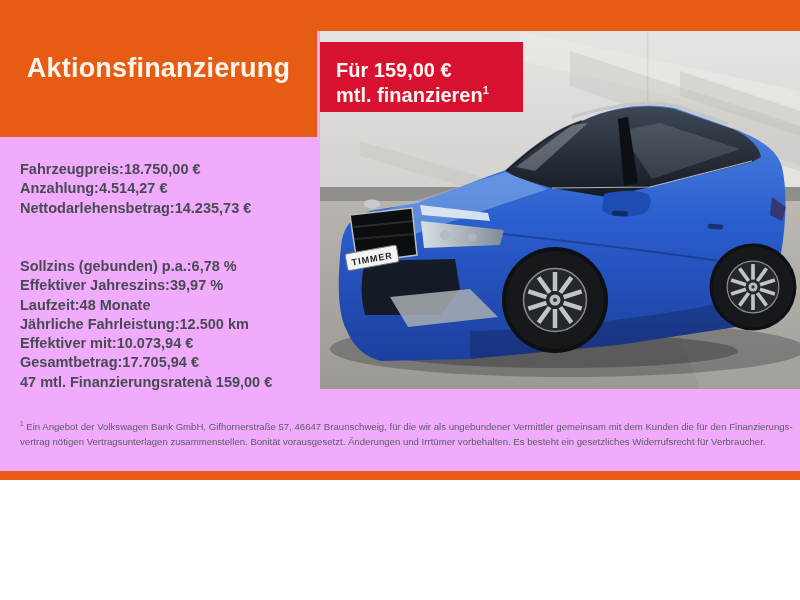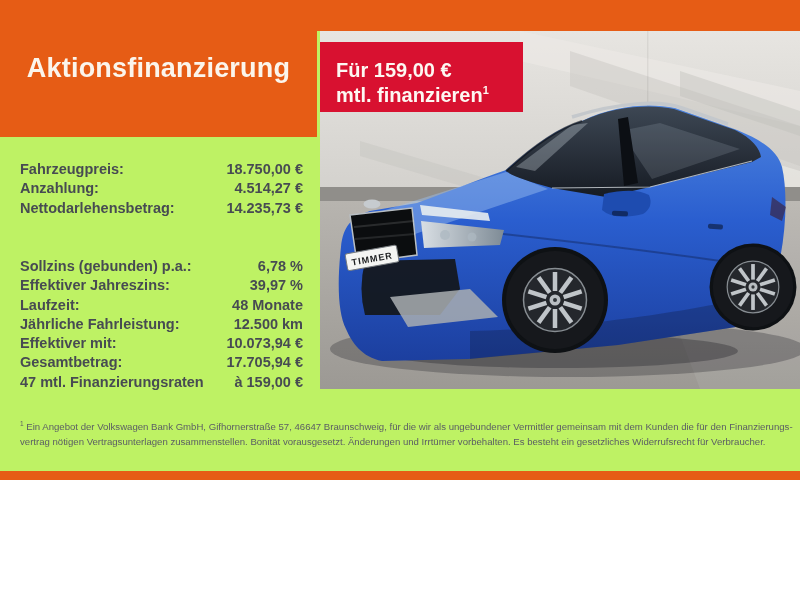--- a/index.html
+++ b/index.html
@@ -1,18 +1,18 @@
 <!DOCTYPE html>
 <html><head>
 <meta charset="utf-8">
 <style>
   html,body{margin:0;padding:0;background:#e9e9e9;}
   *{box-sizing:border-box;}
   .canvas{
-    position:relative;width:800px;height:600px;background:#bef264;
+    position:relative;width:800px;height:600px;background:#f0abfc;
     font-family:"Liberation Sans", sans-serif;overflow:hidden;margin:0 auto;
   }
   
   .top-strip{position:absolute;left:0;top:0;width:800px;height:31px;background:#e65c15;}
   .title-block{
     position:absolute;left:0;top:0;width:317px;height:137px;background:#e65c15;
     display:flex;align-items:center;justify-content:center;
   }
   .title-block .title{
     color:#fbf5ec;font-size:27px;font-weight:700;letter-spacing:.2px;
@@ -23,21 +23,21 @@
   .offer-badge{
     position:absolute;left:0;top:11px;width:203px;height:70px;background:#d81130;
     color:#fdf8f2;padding:16px 0 0 16px;line-height:25px;font-size:20px;font-weight:700;
   }
   .offer-badge sup{font-size:11px;line-height:0;}
   
   .fin-list{position:absolute;left:20px;top:0;width:283px;color:#474b52;}
   .fin-group{position:absolute;left:0;width:283px;}
   .fin-group.g1{top:160px;}
   .fin-group.g2{top:257px;}
-  .fin-row{display:flex;justify-content:space-between;line-height:19.3px;font-size:14.5px;font-weight:700;}
+  .fin-row{display:flex;line-height:19.3px;font-size:14.5px;font-weight:700;}
   .fin-row .lab{white-space:nowrap;}
   .fin-row .val{white-space:nowrap;text-align:right;}
   
   .disclaimer{
     position:absolute;left:20px;top:417px;width:770px;color:#5b5e64;
     font-size:9.6px;line-height:14.6px;font-weight:400;
   }
   .disclaimer .dline{white-space:nowrap;}
   .disclaimer sup{font-size:6.5px;}
   

